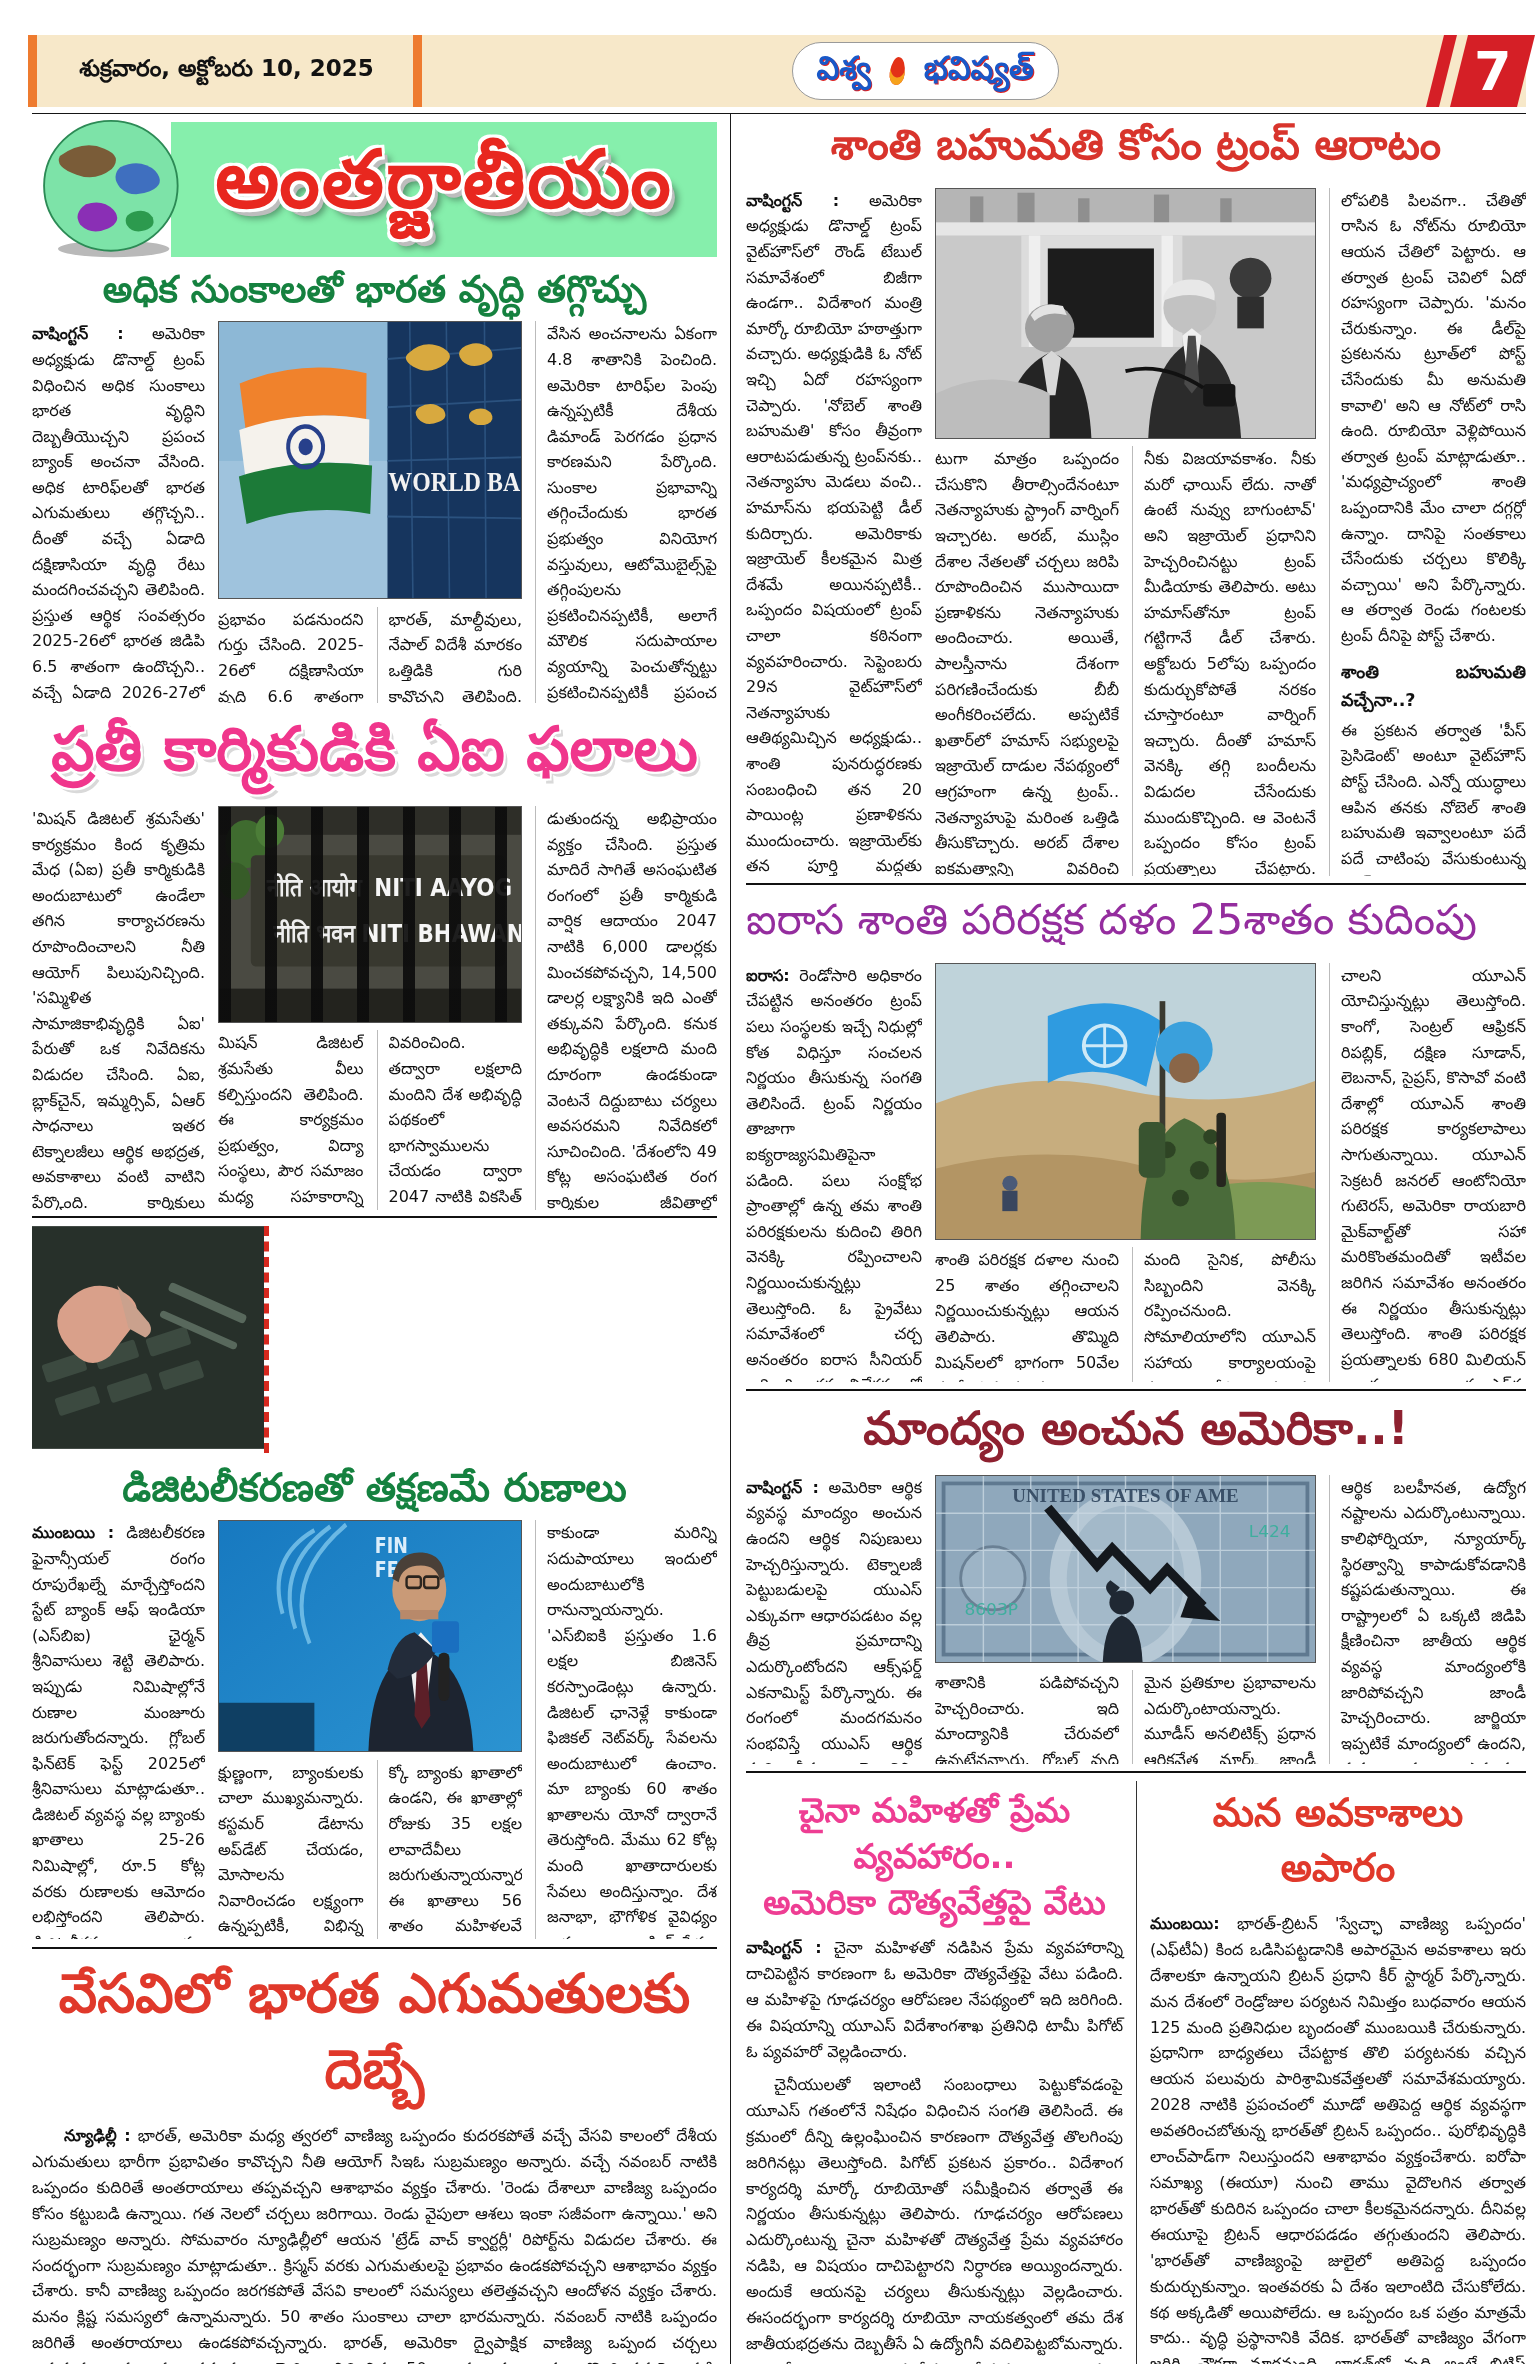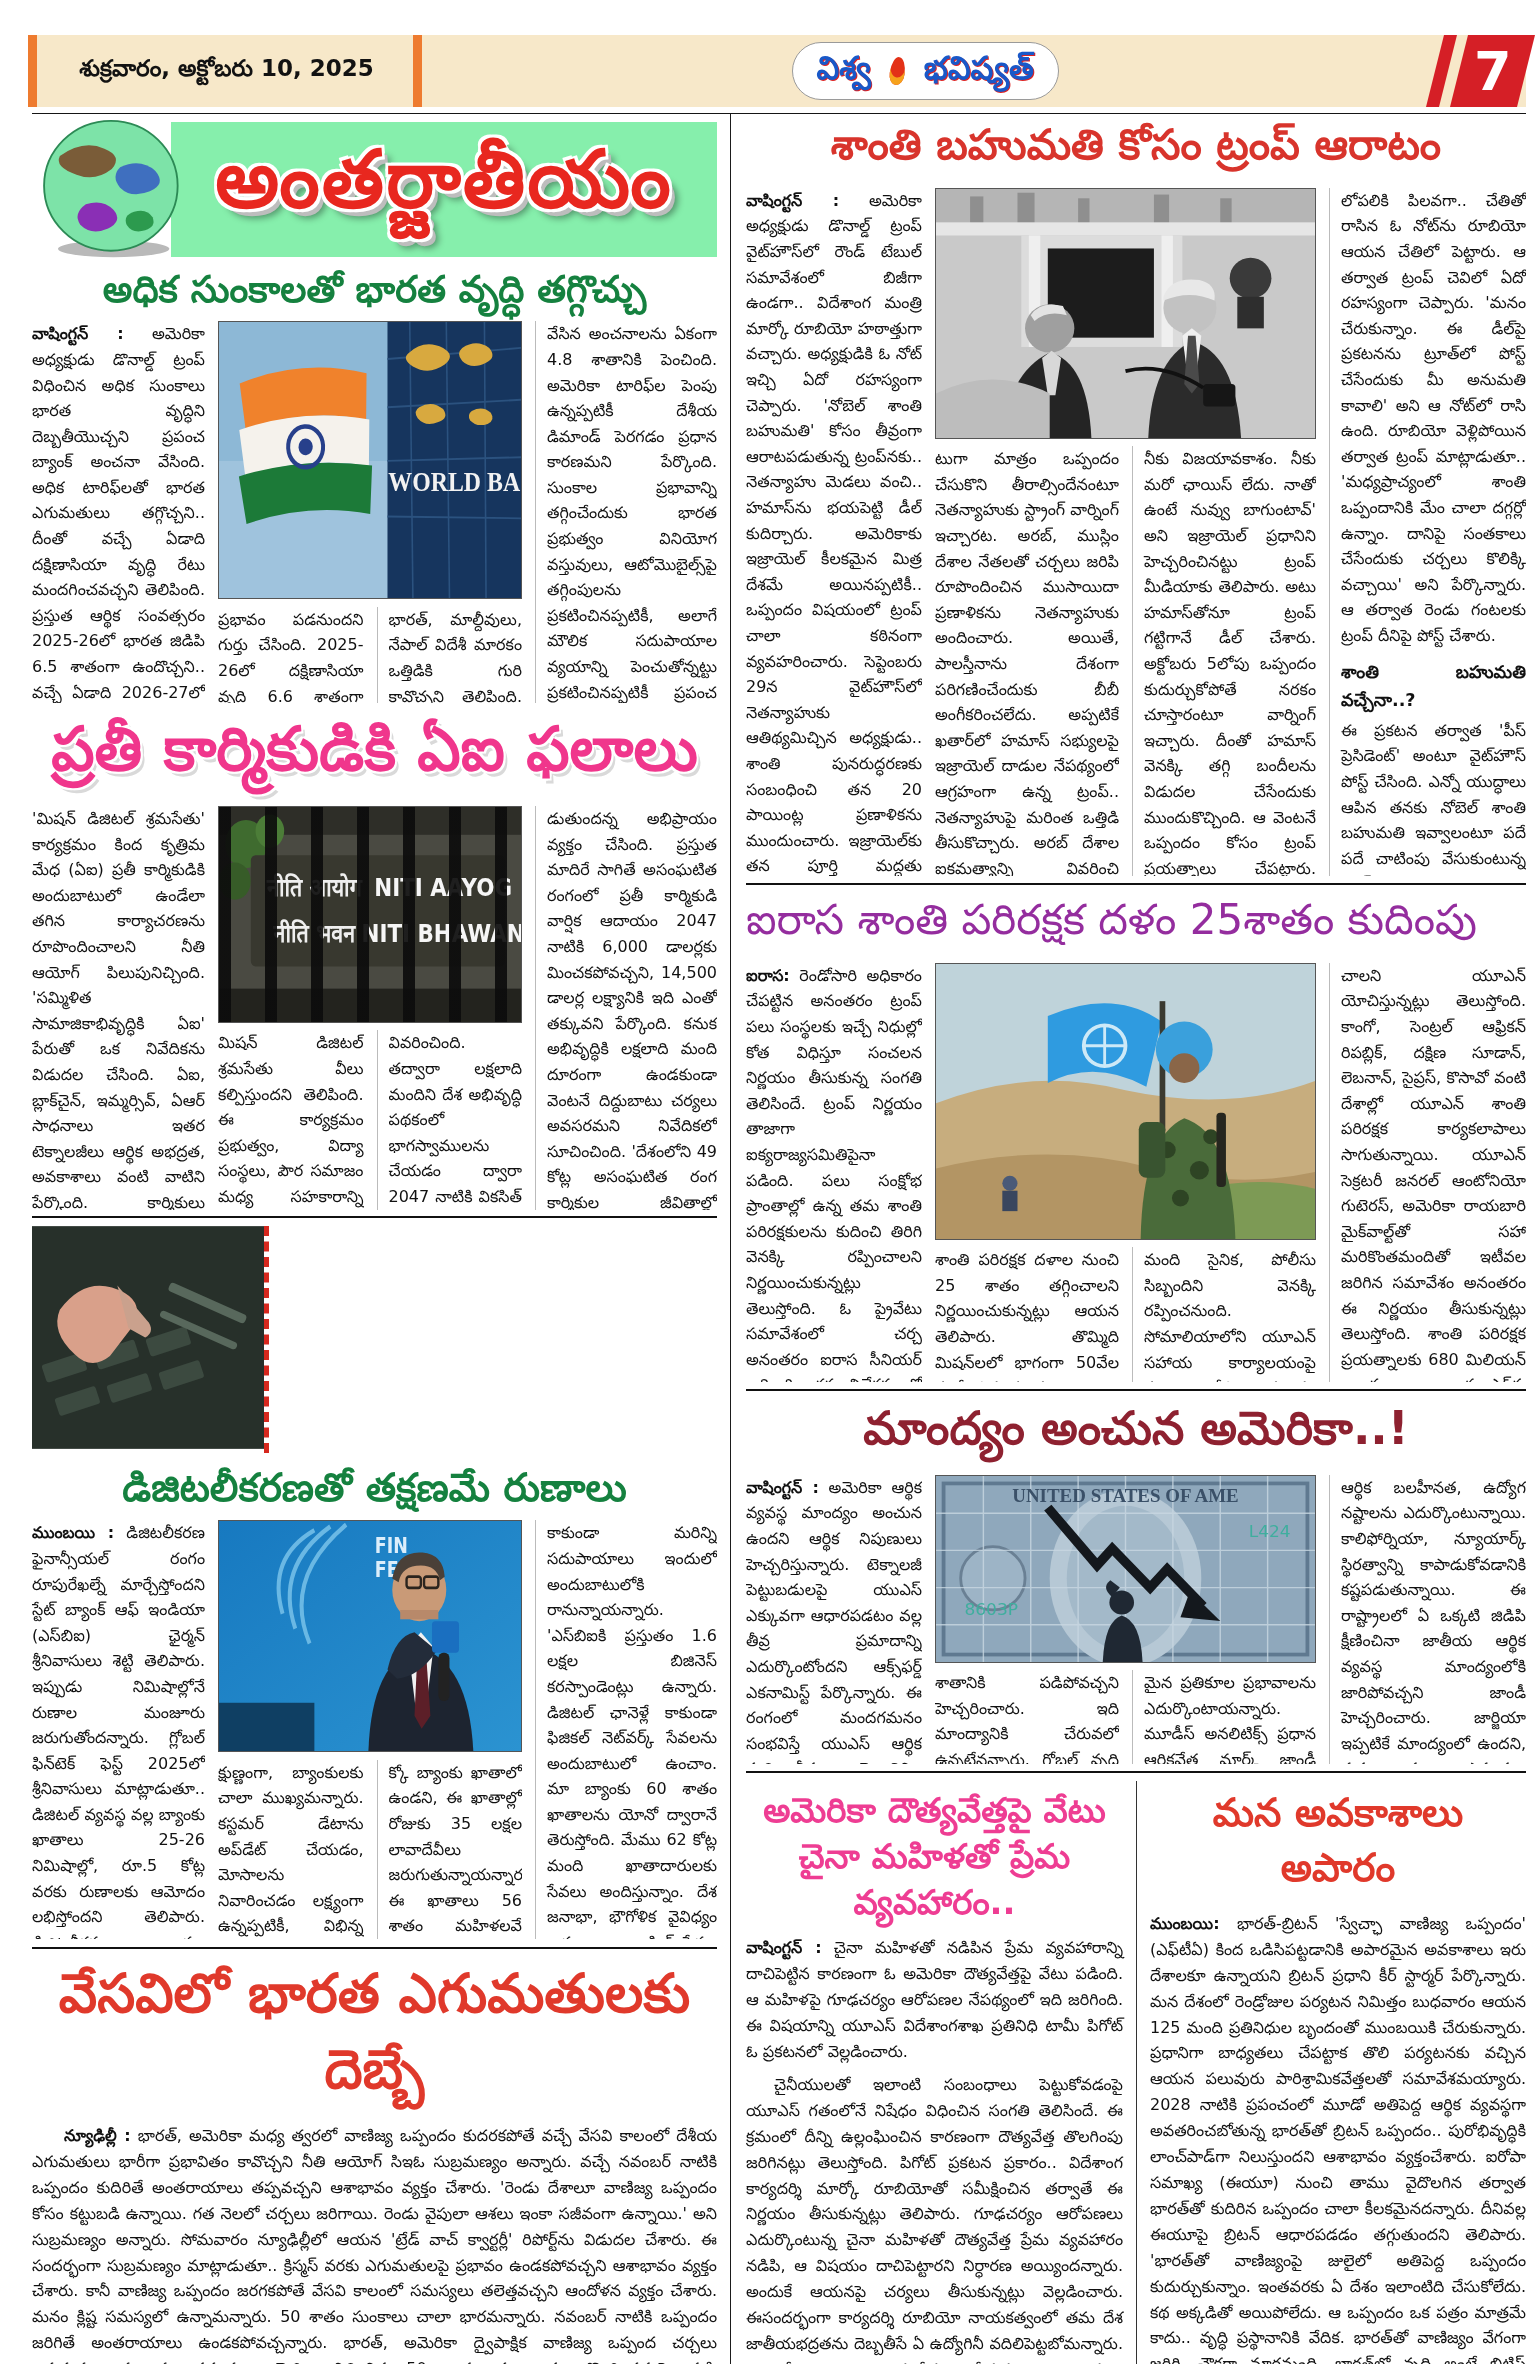--- a/index.html
+++ b/index.html
@@ -398,24 +398,24 @@
           </div>
         </div>
         <div class="acol"><span>ఆర్థిక బలహీనత, ఉద్యోగ నష్టాలను ఎదుర్కొంటున్నాయి. కాలిఫోర్నియా, న్యూయార్క్ స్థిరత్వాన్ని కాపాడుకోవడానికి కష్టపడుతున్నాయి. ఈ రాష్ట్రాలలో ఏ ఒక్కటి జిడిపి క్షీణించినా జాతీయ ఆర్థిక వ్యవస్థ మాంద్యంలోకి జారిపోవచ్చని జాండీ హెచ్చరించారు. జార్జియా ఇప్పటికే మాంద్యంలో ఉందని, గృహ ఖర్చులు ఎక్కువగా ఉండటం వల్ల దేశీయ వలసలు తగ్గాయన్నారు. అధ్యక్షుడు డొనాల్డ్ ట్రంప్ విధించిన సుంకాలు సరఫరా గొలుసులను అంతరాయం కలిగించాయని, కంపెనీలు విస్తరణ ప్రణాళికలను నిలిపివేయడానికి అనిశ్చితిని సృష్టించడానికి కారణమయ్యాయని జాండీ తెలిపారు.</span></div>
       </div>
 
       <div class="rule"></div>
 
       <div class="bottom-row" style="height:638px">
         <div class="bcolA">
           <div class="h-pinkD">
+            <div>చైనా మహిళతో ప్రేమ వ్యవహారం..</div>
             <div>అమెరికా దౌత్యవేత్తపై వేటు</div>
-            <div>చైనా మహిళతో ప్రేమ వ్యవహారం..</div>
-          </div>
-          <p class="btext" style="margin:0 0 7.4px 0"><span class="dateline">వాషింగ్టన్ :</span> <span>చైనా మహిళతో నడిపిన ప్రేమ వ్యవహారాన్ని దాచిపెట్టిన కారణంగా ఓ అమెరికా దౌత్యవేత్తపై వేటు పడింది. ఆ మహిళపై గూఢచర్యం ఆరోపణల నేపథ్యంలో ఇది జరిగింది. ఈ విషయాన్ని యూఎస్ విదేశాంగశాఖ ప్రతినిధి టామీ పిగోట్ ఓ ప్రకటనలో వెల్లడించారు.</span></p>
+          </div>
+          <p class="btext" style="margin:0 0 7.4px 0"><span class="dateline">వాషింగ్టన్ :</span> <span>చైనా మహిళతో నడిపిన ప్రేమ వ్యవహారాన్ని దాచిపెట్టిన కారణంగా ఓ అమెరికా దౌత్యవేత్తపై వేటు పడింది. ఆ మహిళపై గూఢచర్యం ఆరోపణల నేపథ్యంలో ఇది జరిగింది. ఈ విషయాన్ని యూఎస్ విదేశాంగశాఖ ప్రతినిధి టామీ పిగోట్ ఓ ప్యవహరో వెల్లడించారు.</span></p>
           <p class="btext" style="margin:0;text-indent:28px"><span>చైనీయులతో ఇలాంటి సంబంధాలు పెట్టుకోవడంపై యూఎస్ గతంలోనే నిషేధం విధించిన సంగతి తెలిసిందే. ఈ క్రమంలో దీన్ని ఉల్లంఘించిన కారణంగా దౌత్యవేత్త తొలగింపు జరిగినట్లు తెలుస్తోంది. పిగోట్ ప్రకటన ప్రకారం.. విదేశాంగ కార్యదర్శి మార్కో రూబియోతో సమీక్షించిన తర్వాతే ఈ నిర్ణయం తీసుకున్నట్లు తెలిపారు. గూఢచర్యం ఆరోపణలు ఎదుర్కొంటున్న చైనా మహిళతో దౌత్యవేత్త ప్రేమ వ్యవహారం నడిపి, ఆ విషయం దాచిపెట్టారని నిర్ధారణ అయ్యిందన్నారు. అందుకే ఆయనపై చర్యలు తీసుకున్నట్లు వెల్లడించారు. ఈసందర్భంగా కార్యదర్శి రూబియో నాయకత్వంలో తమ దేశ జాతీయభద్రతను దెబ్బతీసే ఏ ఉద్యోగినీ వదిలిపెట్టబోమన్నారు. అయితే, ఆ దౌత్యవేత్త పేరును అధికారులు బయటపెట్టకపోవడం గమనార్హం. అమెరికా- చైనా ఒకరి రహస్యాలు మరొకరికి చేరకుండా అప్రమత్తత పాటిస్తుంటాయి. అందులోభాగంగా ప్రభుత్వం తరఫున చైనాలో పని చేస్తోన్న సిబ్బందికి అమెరికా గతంలోనే కీలక హెచ్చరికలు చేసింది. ఉద్యోగులు, వారి కుటుంబసభ్యులు, సెక్యూరిటీ క్లియరెన్స్ కలిగిన కాంట్రాక్టర్లు చైనీయులతో శారీరక సంబంధాలు పెట్టుకోవద్దని స్పష్టంచేసింది. గతంలో మాస్కోలో నావికాదళ ఉద్యోగి.. సోవియట్ గూఢచారి ప్రలోభానికి గురయ్యారు. దాంతో అప్పటి సోవియట్ కూటమి, చైనాలో ఉన్న సిబ్బంది స్థానికులతో స్నేహం చేయడం, డేటింగ్ చేయడం లేక లైంగిక సంబంధం పెట్టుకోకుండా 1987లో యూఎస్ ప్రభుత్వం నిషేధించింది.</span></p>
         </div>
         <div class="bcolB">
           <div class="h-redE">మన అవకాశాలు అపారం</div>
           <p class="btext" style="margin:0"><span class="dateline">ముంబయి:</span> <span>భారత్-బ్రిటన్ 'స్వేచ్ఛా వాణిజ్య ఒప్పందం' (ఎఫ్‌టీఏ) కింద ఒడిసిపట్టడానికి అపారమైన అవకాశాలు ఇరు దేశాలకూ ఉన్నాయని బ్రిటన్ ప్రధాని కీర్ స్టార్మర్ పేర్కొన్నారు. మన దేశంలో రెండ్రోజుల పర్యటన నిమిత్తం బుధవారం ఆయన 125 మంది ప్రతినిధుల బృందంతో ముంబయికి చేరుకున్నారు. ప్రధానిగా బాధ్యతలు చేపట్టాక తొలి పర్యటనకు వచ్చిన ఆయన పలువురు పారిశ్రామికవేత్తలతో సమావేశమయ్యారు. 2028 నాటికి ప్రపంచంలో మూడో అతిపెద్ద ఆర్థిక వ్యవస్థగా అవతరించబోతున్న భారత్‌తో బ్రిటన్ ఒప్పందం.. పురోభివృద్ధికి లాంచ్‌పాడ్‌గా నిలుస్తుందని ఆశాభావం వ్యక్తంచేశారు. ఐరోపా సమాఖ్య (ఈయూ) నుంచి తాము వైదొలగిన తర్వాత భారత్‌తో కుదిరిన ఒప్పందం చాలా కీలకమైనదన్నారు. దీనివల్ల ఈయూపై బ్రిటన్ ఆధారపడడం తగ్గుతుందని తెలిపారు. 'భారత్‌తో వాణిజ్యంపై జులైలో అతిపెద్ద ఒప్పందం కుదుర్చుకున్నాం. ఇంతవరకు ఏ దేశం ఇలాంటిది చేసుకోలేదు. కథ అక్కడితో అయిపోలేదు. ఆ ఒప్పందం ఒక పత్రం మాత్రమే కాదు.. వృద్ధి ప్రస్థానానికి వేదిక. భారత్‌తో వాణిజ్యం వేగంగా జరిగి, చౌకగా మారనుంది. భారత్‌లో వృద్ధి అంటే బ్రిటిష్ ప్రజలకు మరిన్ని అవకాశాలు, స్థిరత్వం, ఉద్యోగాలు అని అర్థం. వాటిని అందిపుచ్చుకోవడమే ఆలస్యం' అని స్టార్మర్ పేర్కొన్నారు. ఈ మేరకు బ్రిటిష్ ప్రభుత్వం ఒక ప్రకటన విడుదల చేసింది. భారత్‌తో వ్యాపారానికి బ్రిటిష్ వాణిజ్యవర్గాలకు తలుపులు తెరుచుకున్నాయని పేర్కొంది. బ్రిటిష్ ఉత్పత్తులపై భారత్ సగటు టారిఫ్ 15% నుంచి మూడు శాతానికి తగ్గనుందని తెలిపింది.</span></p>
         </div>
       </div>
 
     </div>
   </div>

